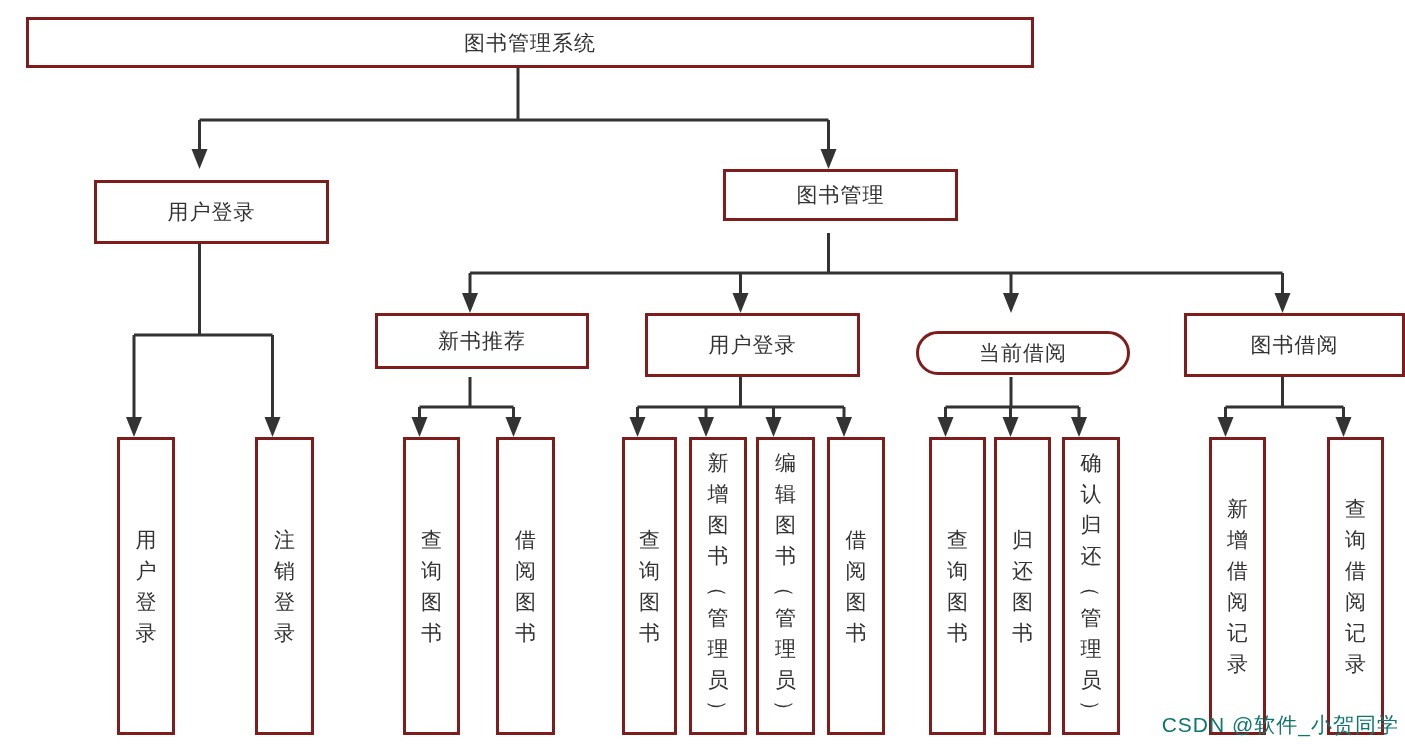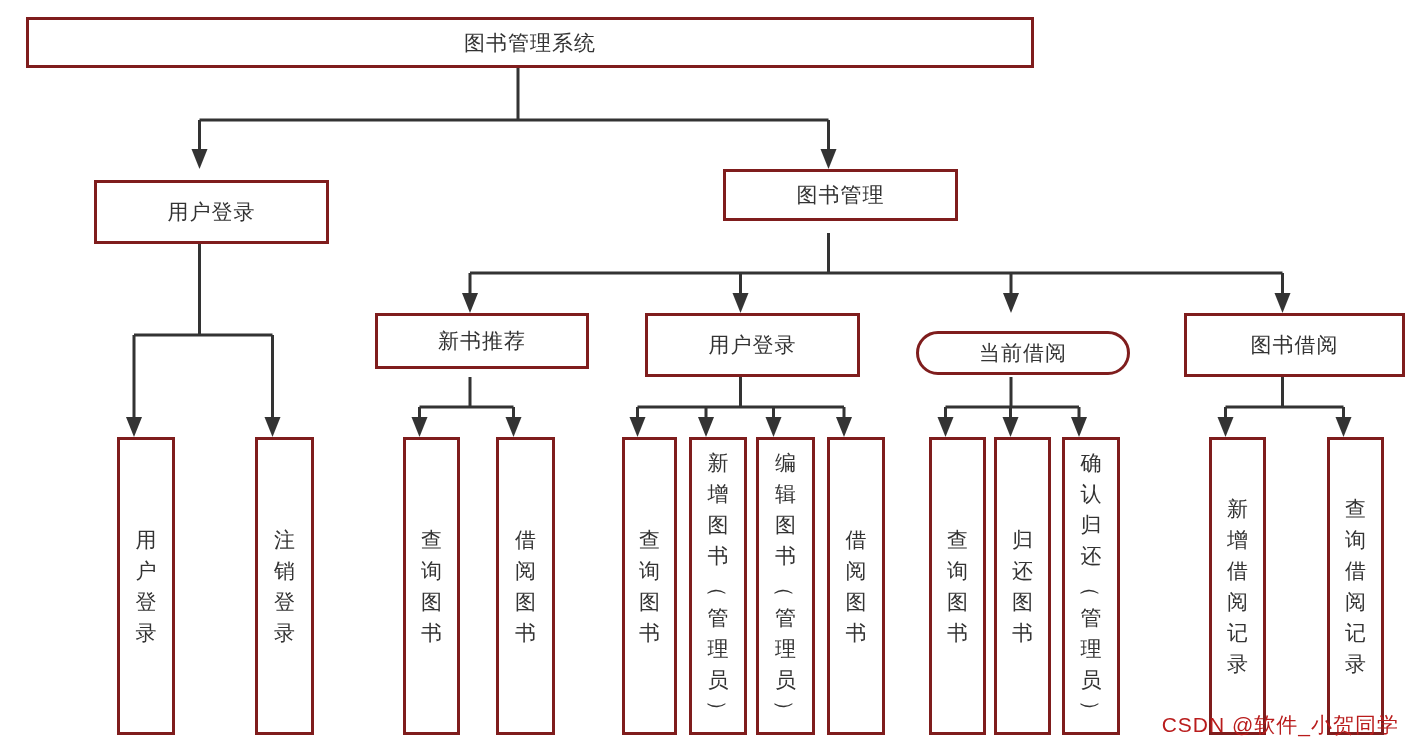--- a/index.html
+++ b/index.html
@@ -47,21 +47,21 @@
     font-size: 21px;
     text-align: center;
   }
   .vchar.rot { transform: rotate(90deg); }
   .watermark {
     position: absolute;
     right: 6px;
     top: 711px;
     z-index: 2;
     font-size: 21px;
-    color: #b91c1c;
+    color: #0f766e;
     letter-spacing: 1px;
     white-space: nowrap;
   }
 </style>
 </head>
 <body>
 
 <div class="canvas">
 
   <svg class="connectors" width="1405" height="747" viewBox="0 0 1405 747">

